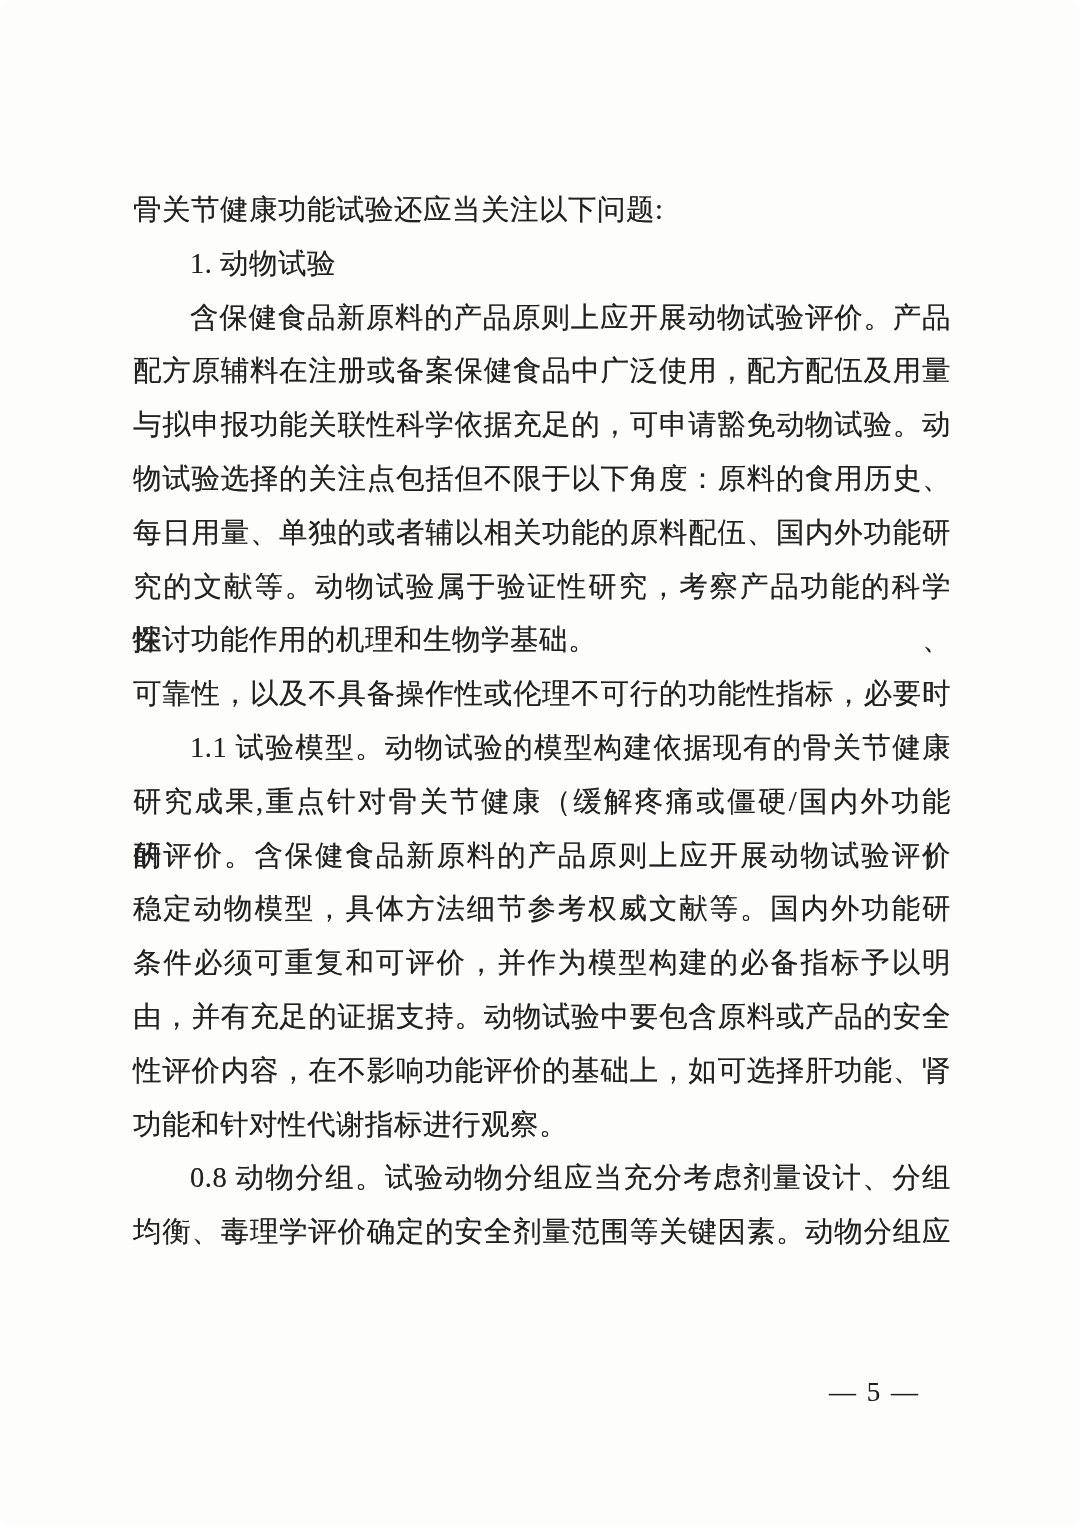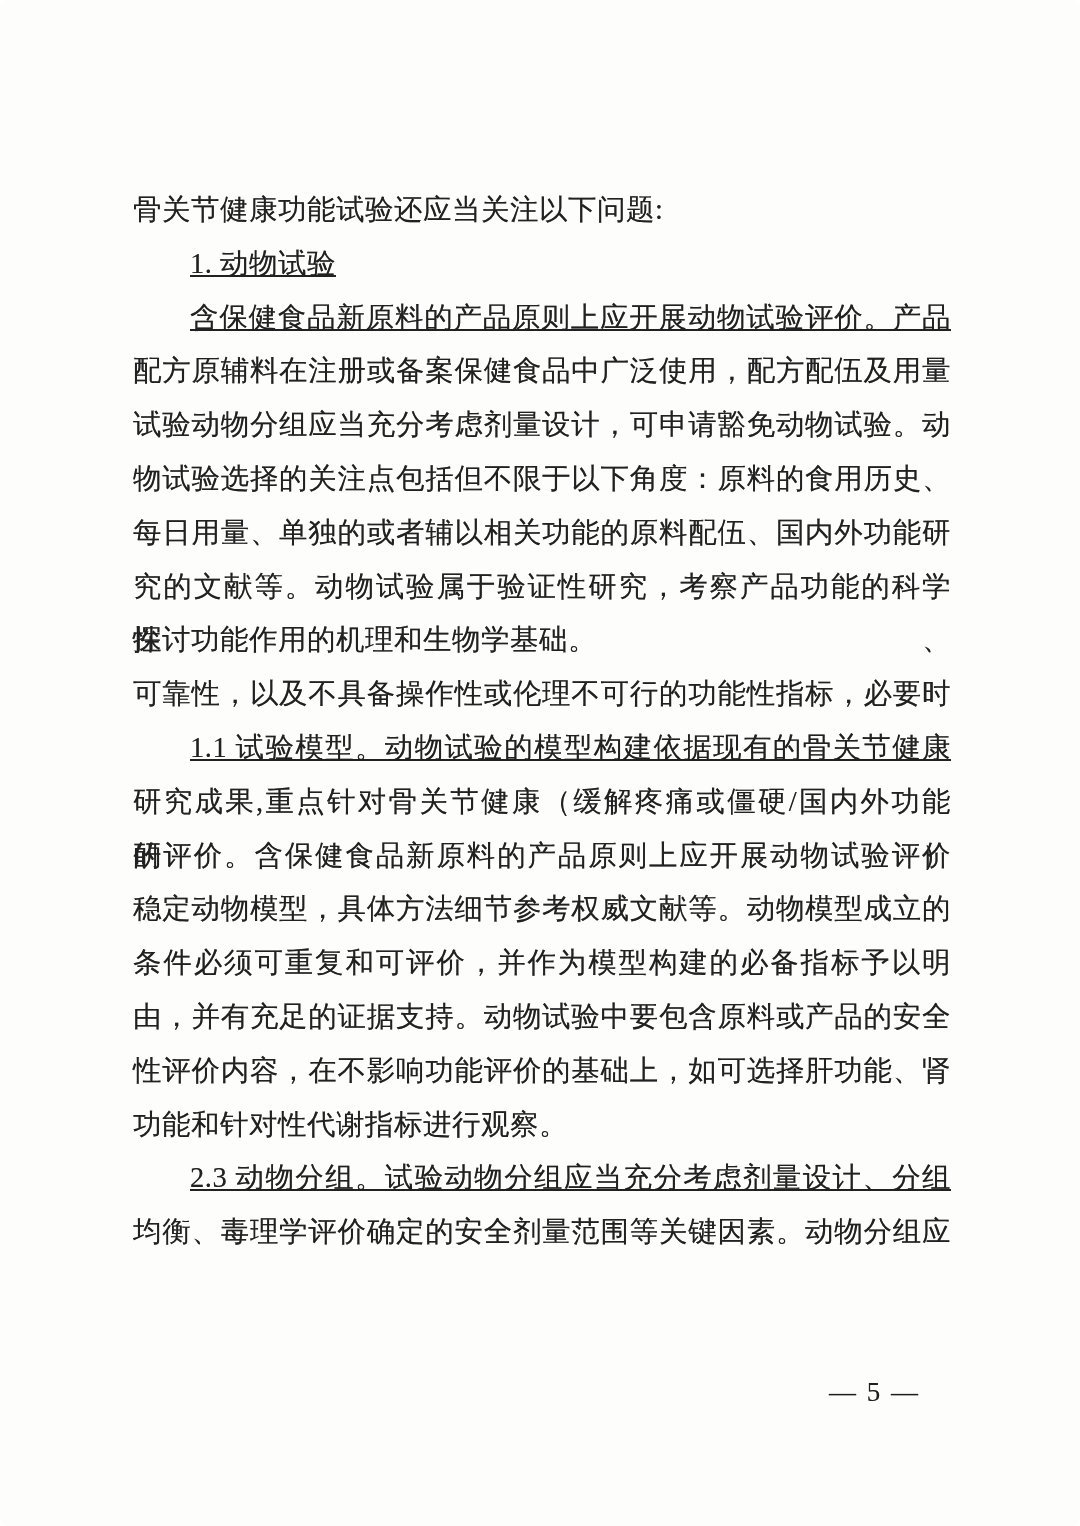--- a/index.html
+++ b/index.html
@@ -31,21 +31,20 @@
     color: #212121;
     text-shadow: 0 0 0.5px rgba(40,40,40,0.55);
     letter-spacing: 0.5px;
   }
   .line.fill {
     text-align: justify;
     text-align-last: justify;
   }
   .line.indent {
     text-indent: 2em;
-    text-decoration: underline;
   }
   .footer {
     position: absolute;
     top: 1374px;
     right: 160px;
     font-size: 27px;
     line-height: 36px;
     color: #1e1e1e;
     text-shadow: 0 0 0.5px rgba(40,40,40,0.5);
     letter-spacing: 2px;
@@ -53,34 +52,34 @@
 </style>
 </head>
 <body>
 
 <div class="page">
   <div class="content">
     <div class="line">骨关节健康功能试验还应当关注以下问题:</div>
     <div class="line indent">1. 动物试验</div>
     <div class="line indent fill">含保健食品新原料的产品原则上应开展动物试验评价。产品</div>
     <div class="line fill">配方原辅料在注册或备案保健食品中广泛使用，配方配伍及用量</div>
-    <div class="line fill">试验动物分组应当充分考虑剂量设计，可申请豁免动物试验。动</div>
+    <div class="line fill">与拟申报功能关联性科学依据充足的，可申请豁免动物试验。动</div>
     <div class="line fill">物试验选择的关注点包括但不限于以下角度：原料的食用历史、</div>
     <div class="line fill">每日用量、单独的或者辅以相关功能的原料配伍、国内外功能研</div>
     <div class="line fill">究的文献等。动物试验属于验证性研究，考察产品功能的科学性、</div>
     <div class="line">探讨功能作用的机理和生物学基础。</div>
     <div class="line fill">可靠性，以及不具备操作性或伦理不可行的功能性指标，必要时</div>
     <div class="line indent fill">1.1 试验模型。动物试验的模型构建依据现有的骨关节健康</div>
     <div class="line fill">研究成果,重点针对骨关节健康（缓解疼痛或僵硬/国内外功能研）</div>
     <div class="line fill">的评价。含保健食品新原料的产品原则上应开展动物试验评价</div>
-    <div class="line fill">稳定动物模型，具体方法细节参考权威文献等。动物模型成立的</div>
+    <div class="line fill">稳定动物模型，具体方法细节参考权威文献等。国内外功能研</div>
     <div class="line fill">条件必须可重复和可评价，并作为模型构建的必备指标予以明</div>
     <div class="line fill">由，并有充足的证据支持。动物试验中要包含原料或产品的安全</div>
     <div class="line fill">性评价内容，在不影响功能评价的基础上，如可选择肝功能、肾</div>
     <div class="line">功能和针对性代谢指标进行观察。</div>
-    <div class="line indent fill">2.3 动物分组。试验动物分组应当充分考虑剂量设计、分组</div>
+    <div class="line indent fill">0.8 动物分组。试验动物分组应当充分考虑剂量设计、分组</div>
     <div class="line fill">均衡、毒理学评价确定的安全剂量范围等关键因素。动物分组应</div>
   </div>
 
   <div class="footer">
     <span>— 5 —</span>
   </div>
 </div>
 
 </body></html>

